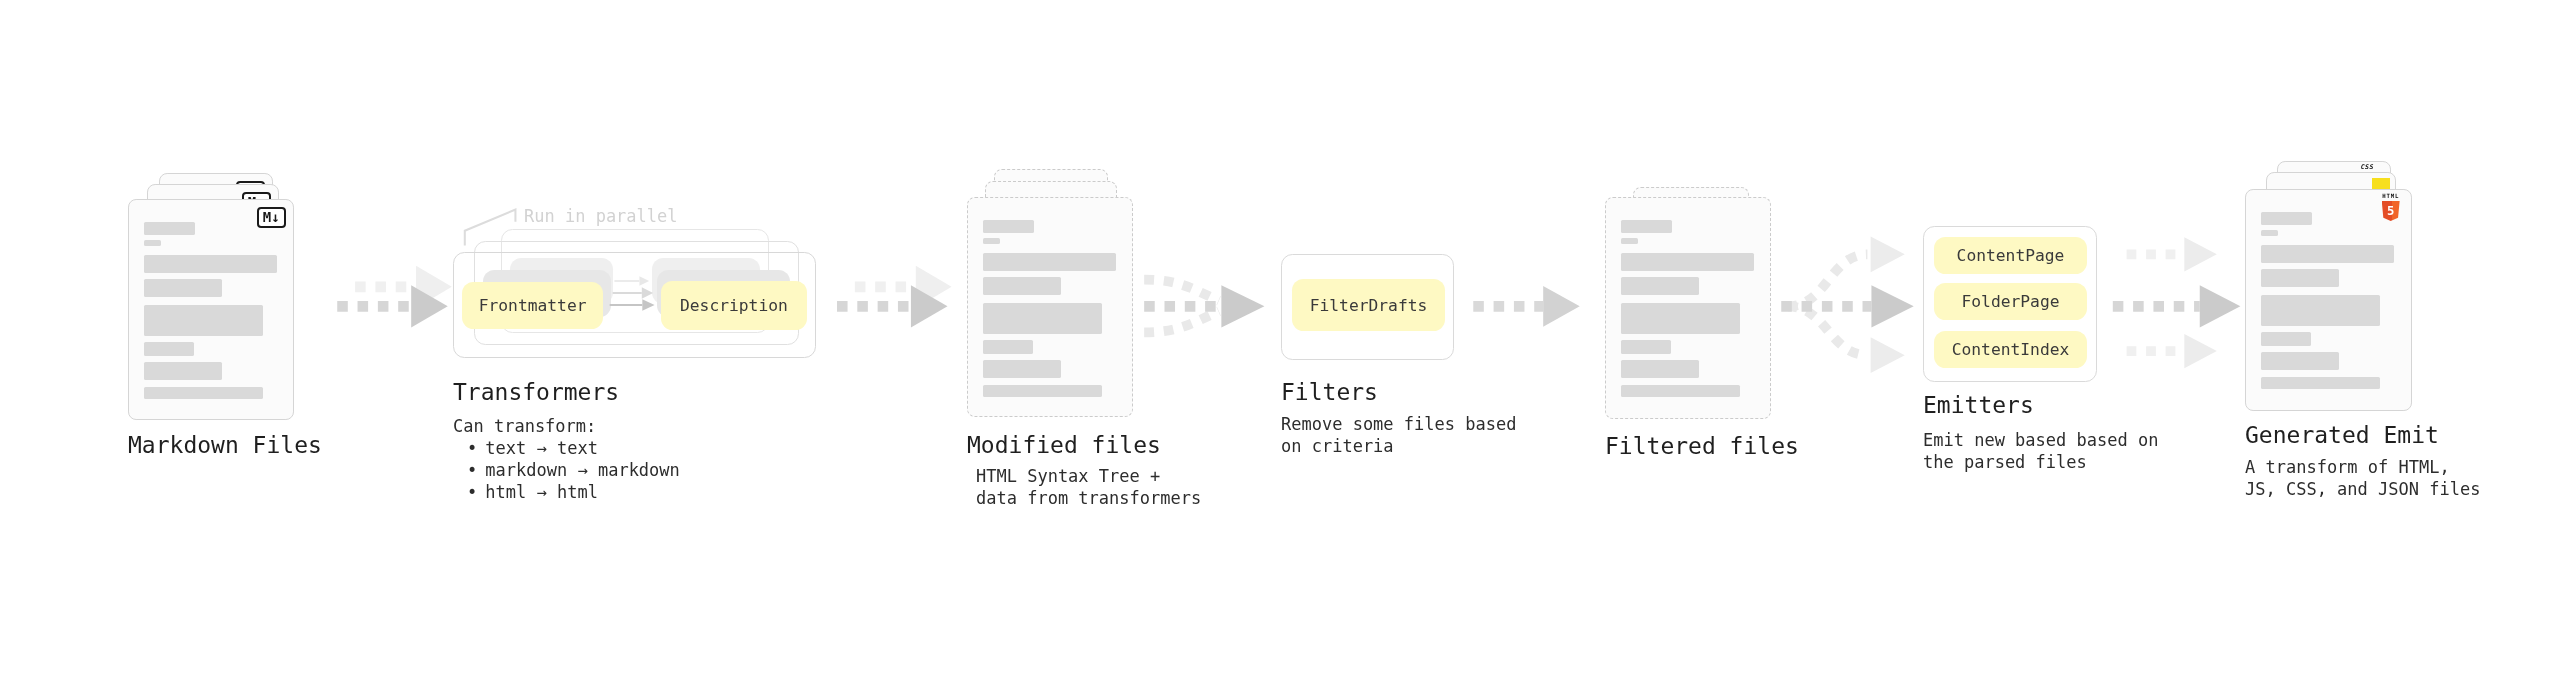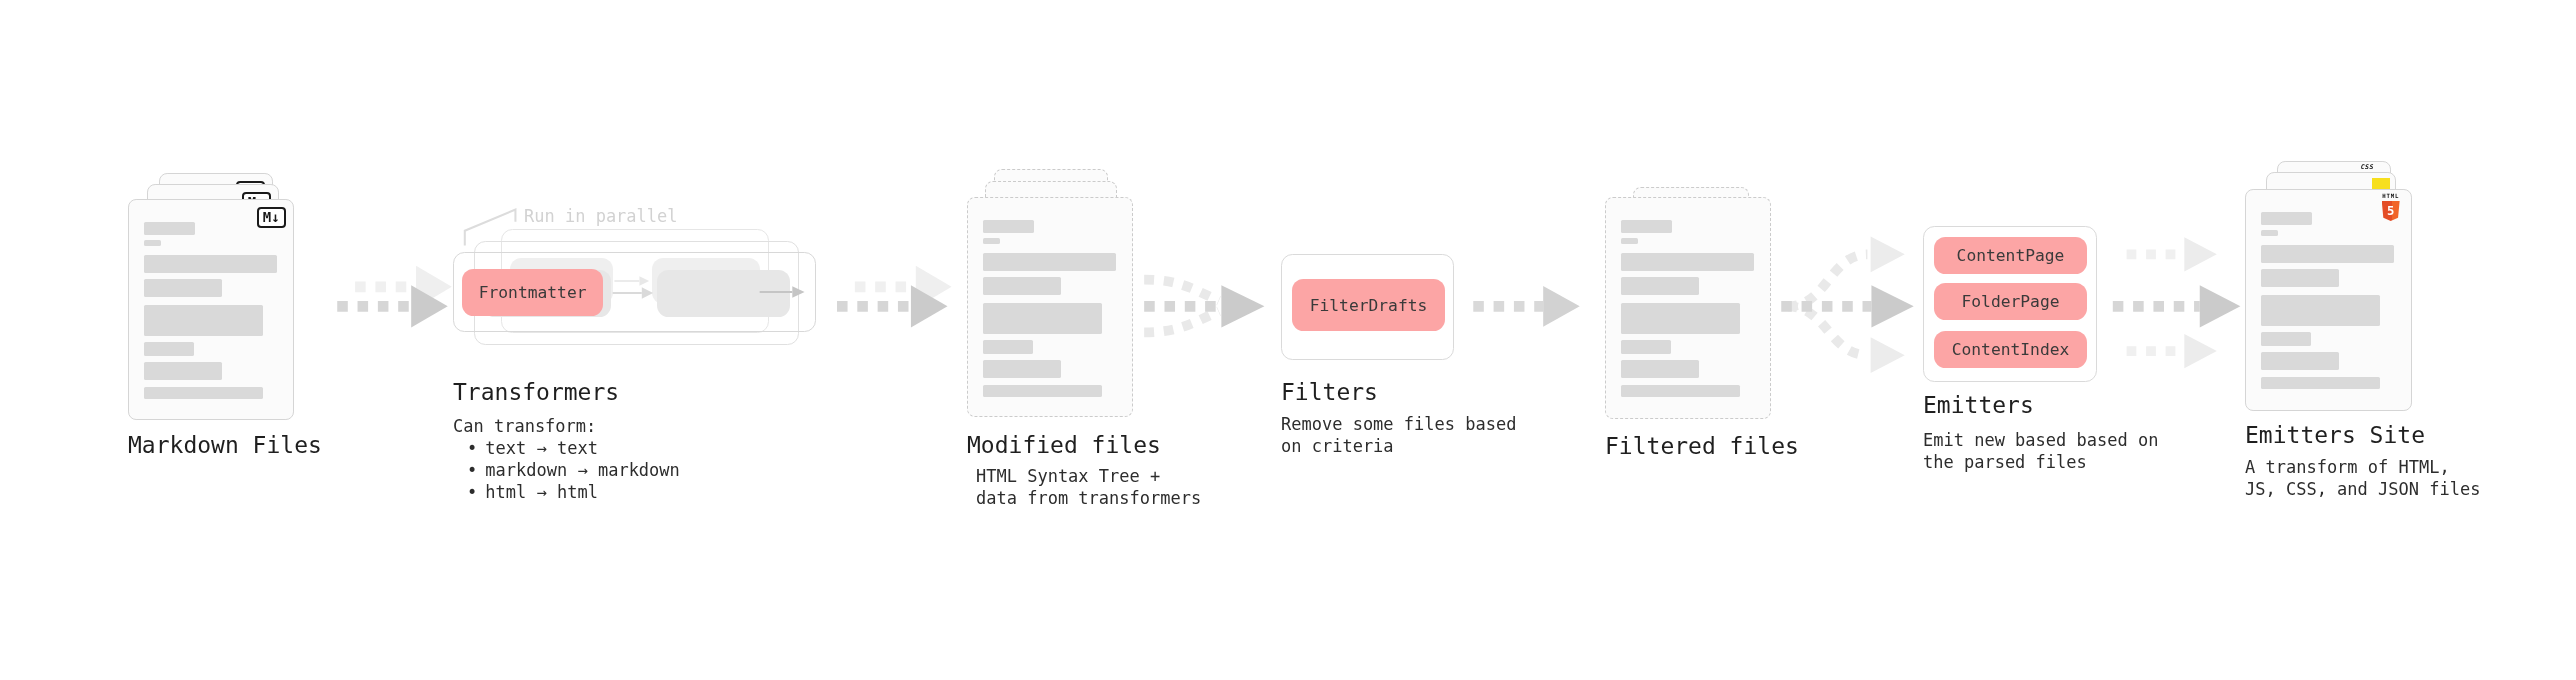--- a/index.html
+++ b/index.html
@@ -34,21 +34,21 @@
           background:linear-gradient(90deg,#e44d26 55%,#f16529 55%);
           clip-path:polygon(0 0,100% 0,91% 84%,50% 100%,9% 84%);
           display:flex;align-items:center;justify-content:center;}
   .shield span{color:#fff;font-size:12.2px;line-height:12.2px;font-weight:bold;}
 
   
   .card{position:absolute;border:1.6px solid #dcdcdc;border-radius:11.4px;background:transparent;box-sizing:border-box;}
   .t-card{display:flex;align-items:center;justify-content:space-between;padding:0 8.1px;}
   .t-card.back{border-color:#e6e6e6;}
   .t-card.mid{border-color:#e0e0e0;}
-  .gbtn{background:#fca5a5;border-radius:11.4px;display:flex;align-items:center;justify-content:center;
+  .gbtn{background:#fef9c3;border-radius:11.4px;display:flex;align-items:center;justify-content:center;
         font-size:16.3px;color:#3a3a3a;box-sizing:border-box;}
   .t-card.mid .gbtn{background:#e7e7e7;}
   .t-card.back .gbtn{background:#efefef;}
 
   
   .stage-title{position:absolute;font-size:23px;color:#1f1f1f;white-space:nowrap;}
   .stage-sub{position:absolute;font-size:17px;line-height:22px;color:#2d2d2d;white-space:nowrap;}
   .note-line{display:flex;gap:8.1px;}
   .parallel-label{position:absolute;font-size:17px;color:#d2d2d2;white-space:nowrap;}
 
@@ -148,26 +148,27 @@
       <div class="gbtn" style="width:127px;height:46px"></div>
     </div>
     <div class="card t-card mid" style="left:474px;top:241px;width:325px;height:104px">
       <div class="gbtn" style="width:130px;height:47px"></div>
       <svg width="46" height="36" viewBox="0 0 56 44">
         <line x1="2" y1="22" x2="38" y2="22" stroke="#dadada" stroke-width="2.5"></line>
         <polygon points="38,15 52,22 38,29" fill="#dadada"></polygon>
       </svg>
       <div class="gbtn" style="width:135px;height:47px"></div>
     </div>
-    <div class="card t-card" style="left:453px;top:252px;width:363px;height:80px;border-color:#d8d8d8">
+    <div class="card t-card" style="left:453px;top:252px;width:363px;height:106px;border-color:#d8d8d8">
       <div class="gbtn" style="width:141px;height:47px">Frontmatter</div>
       <svg width="49" height="36" viewBox="0 0 60 44">
         <line x1="2" y1="22" x2="42" y2="22" stroke="#c5c5c5" stroke-width="2.5"></line>
         <polygon points="42,15 57,22 42,29" fill="#c5c5c5"></polygon>
       </svg>
+      <div class="gbtn" style="width:146px;height:49px">Description</div>
     </div>
 
     <div class="stage-title" style="left:453px;top:379px">Transformers</div>
     <div class="stage-sub" style="left:453px;top:415px">
       <div>Can transform:</div>
       <div class="note-line" style="padding-left:14px">
         <span>•</span>
         <span>text → text</span>
       </div>
       <div class="note-line" style="padding-left:14px">
@@ -263,21 +264,21 @@
         <div></div>
           <div></div>
           <div></div>
           <div></div>
           <div></div>
           <div></div>
           <div></div>
           <div></div>
       </div>
     </div>
-    <div class="stage-title" style="left:2245px;top:422px">Emitters Site</div>
+    <div class="stage-title" style="left:2245px;top:422px">Generated Emit</div>
     <div class="stage-sub" style="left:2245px;top:456px">
       <div>A transform of HTML,</div>
       <div>JS, CSS, and JSON files</div>
     </div>
   </div>
 
 </div>
 
 
 </body></html>

